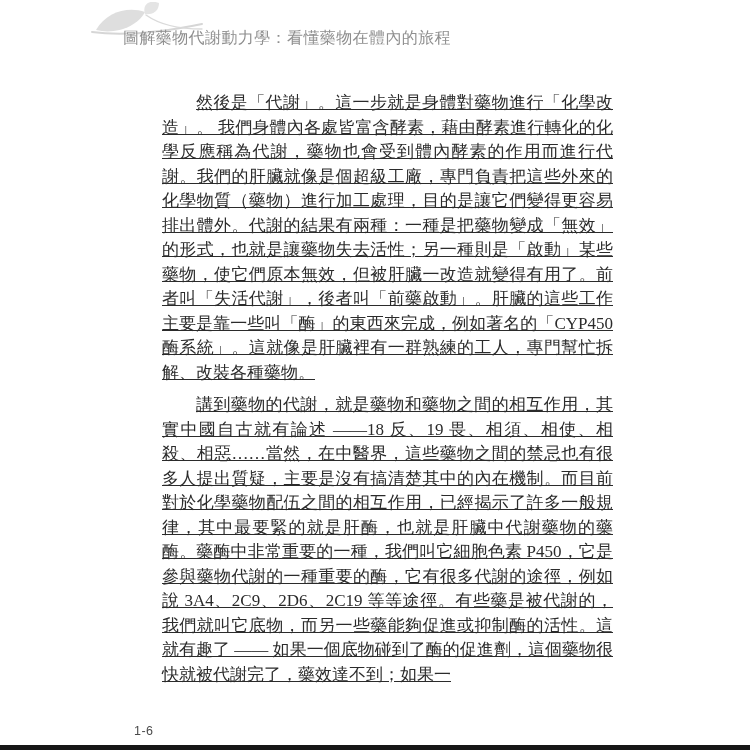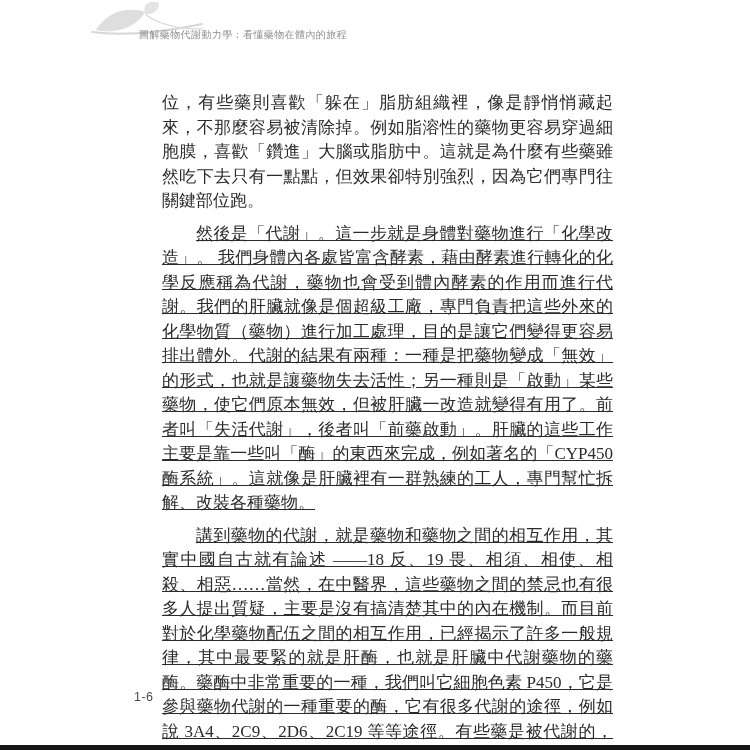--- a/index.html
+++ b/index.html
@@ -9,38 +9,38 @@
     position:relative;
     overflow:hidden;
     font-family:"Liberation Serif","DejaVu Serif",serif;
   }
   .page{position:absolute;inset:0;background:#ffffff;}
 
   
   .header{position:absolute;left:0;top:0;width:750px;height:60px;}
   .leaf{position:absolute;left:88px;top:2px;width:118px;height:40px;}
   .running-title{
-    position:absolute;left:139px;top:28px;
+    position:absolute;left:123px;top:28px;
     font-family:"Liberation Sans","DejaVu Sans",sans-serif;
-    font-size:10px;letter-spacing:0.4px;
+    font-size:16px;letter-spacing:0.4px;
     color:#8f8f8f;white-space:nowrap;
   }
 
   
   .main{
     position:absolute;left:162px;top:91px;width:451px;
     color:#2b2b2b;
     font-size:17px;line-height:24.5px;
     text-align:justify;text-justify:inter-ideograph;
   }
   .main p{margin:0 0 8px 0;}
   .main p.indent{text-indent:2em;text-decoration:underline;}
 
   
-  .footer{position:absolute;left:0;top:686px;width:640px;height:26px;}
+  .footer{position:absolute;left:0;top:720px;width:640px;height:26px;}
   .page-number{
     position:absolute;left:134px;top:4px;
     font-family:"Liberation Sans","DejaVu Sans",sans-serif;
     font-size:12.5px;color:#4a4a4a;letter-spacing:0.5px;
   }
 
   
   .bottom-edge{
     position:absolute;left:0;bottom:0;width:750px;height:5px;
     background:#161616;
@@ -55,21 +55,20 @@
     <svg class="leaf" viewBox="0 0 118 40" aria-hidden="true">
       <path d="M8 28 C18 10 40 4 57 10 C50 24 28 33 8 28 Z" fill="#dedede"></path>
       <path d="M57 12 C54 3 61 -3 71 1 C71 9 65 13 57 12 Z" fill="#e4e4e4"></path>
       <path d="M4 30 C40 35 80 29 114 22" stroke="#d6d6d6" stroke-width="2" fill="none" stroke-linecap="round"></path>
       <path d="M58 13 C72 23 92 27 114 27" stroke="#dadada" stroke-width="1.4" fill="none" stroke-linecap="round"></path>
     </svg>
     <div class="running-title">圖解藥物代謝動力學：看懂藥物在體內的旅程</div>
   </div>
 
   <div class="main">
-    <p>位，有些藥則喜歡「躲在」脂肪組織裡，像是靜悄悄藏起來，不那麼容易被清除掉。例如脂溶性的藥物更容易穿過細胞膜，喜歡「鑽進」大腦或脂肪中。這就是為什麼有些藥雖然吃下去只有一點點，但效果卻特別強烈，因為它們專門往關鍵部位跑。</p>
     <p class="indent">然後是「代謝」。這一步就是身體對藥物進行「化學改造」。 我們身體內各處皆富含酵素，藉由酵素進行轉化的化學反應稱為代謝，藥物也會受到體內酵素的作用而進行代謝。我們的肝臟就像是個超級工廠，專門負責把這些外來的化學物質（藥物）進行加工處理，目的是讓它們變得更容易排出體外。代謝的結果有兩種：一種是把藥物變成「無效」的形式，也就是讓藥物失去活性；另一種則是「啟動」某些藥物，使它們原本無效，但被肝臟一改造就變得有用了。前者叫「失活代謝」，後者叫「前藥啟動」。肝臟的這些工作主要是靠一些叫「酶」的東西來完成，例如著名的「CYP450 酶系統」。這就像是肝臟裡有一群熟練的工人，專門幫忙拆解、改裝各種藥物。</p>
     <p class="indent">講到藥物的代謝，就是藥物和藥物之間的相互作用，其實中國自古就有論述 ——18 反、19 畏、相須、相使、相殺、相惡……當然，在中醫界，這些藥物之間的禁忌也有很多人提出質疑，主要是沒有搞清楚其中的內在機制。而目前對於化學藥物配伍之間的相互作用，已經揭示了許多一般規律，其中最要緊的就是肝酶，也就是肝臟中代謝藥物的藥酶。藥酶中非常重要的一種，我們叫它細胞色素 P450，它是參與藥物代謝的一種重要的酶，它有很多代謝的途徑，例如說 3A4、2C9、2D6、2C19 等等途徑。有些藥是被代謝的，我們就叫它底物，而另一些藥能夠促進或抑制酶的活性。這就有趣了 —— 如果一個底物碰到了酶的促進劑，這個藥物很快就被代謝完了，藥效達不到；如果一</p>
   </div>
 
   <div class="footer">
     <span class="page-number">1-6</span>
   </div>
 
   <div class="bottom-edge"></div>
 

